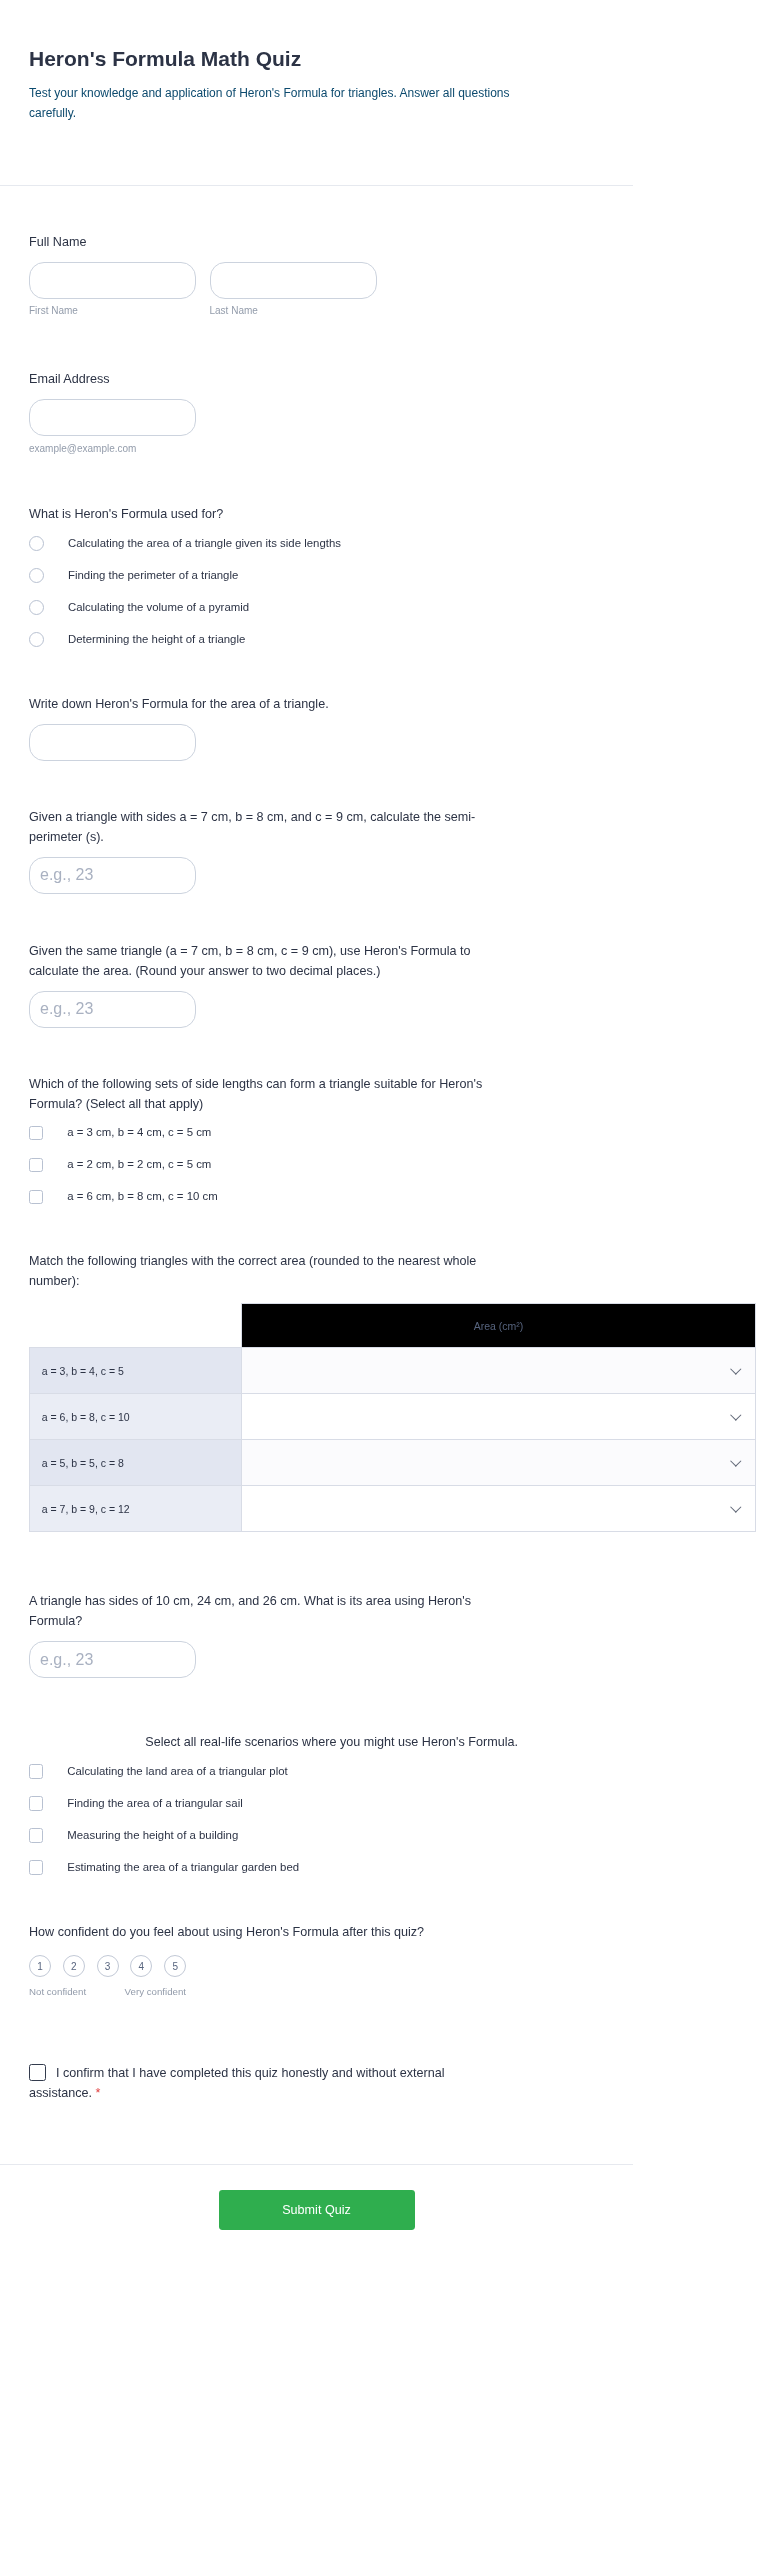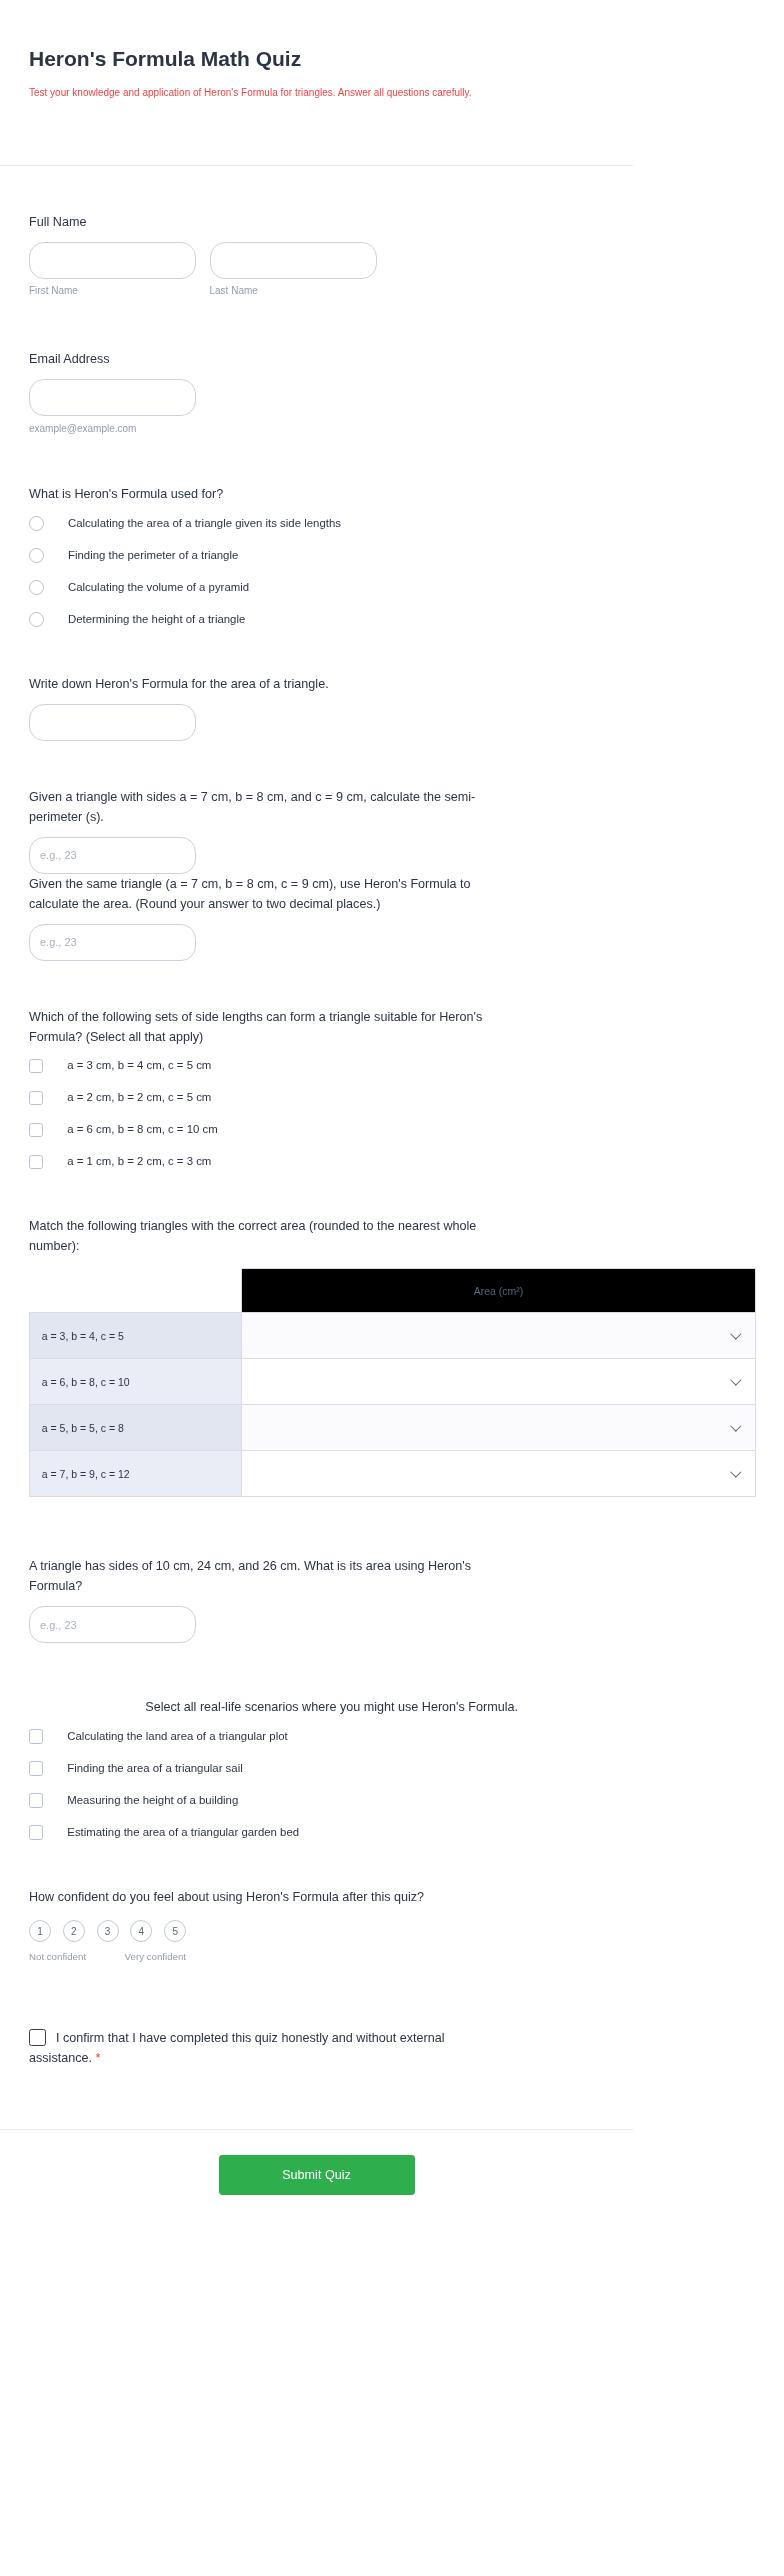--- a/index.html
+++ b/index.html
@@ -7,45 +7,45 @@
   body {
     font-family: "Liberation Sans", sans-serif;
     color: #2c3345;
     width: 784px;
   }
   .page { width: 633px; background: #fff; }
 
   
   .form-header { padding: 46px 29px 62px 29px; border-bottom: 0.8px solid #e6e9ef; }
   .form-title { font-size: 21px; line-height: 25px; font-weight: 700; color: #2c3345; }
-  .form-subtitle { margin-top: 11.8px; font-size: 10px; line-height: 20px; color: #ef4444; max-width: 489px; }
+  .form-subtitle { margin-top: 11.8px; font-size: 12px; line-height: 20px; color: #0c4a6e; max-width: 489px; }
 
   
   .form-body { padding: 0 29px; }
   .q { display: block; }
   .q-label { font-size: 12.6px; line-height: 20px; font-weight: 500; color: #2c3345; max-width: 489px; }
 
   .mt-q1 { margin-top: 46px; }
   .mt-q2 { margin-top: 52px; }
   .mt-q3 { margin-top: 49px; }
   .mt-q4 { margin-top: 47px; }
   .mt-q5 { margin-top: 46px; }
-  .mt-q6 { }
+  .mt-q6 { margin-top: 47px; }
   .mt-q7 { margin-top: 46px; }
   .mt-q8 { margin-top: 47px; }
   .mt-q9 { margin-top: 59px; }
   .mt-q10 { margin-top: 54px; text-align: right; }
   .mt-q11 { margin-top: 47px; }
   .mt-q12 { margin-top: 49px; }
   .mt-q13 { margin-top: 66px; }
 
   .text-input {
     display: block; width: 167px; height: 37px;
     border: 0.8px solid #ccd3de; border-radius: 15px; background: #fff;
-    padding: 0 10px; font-family: inherit; font-size: 11px; color: #2c3345;
+    padding: 0 10px; font-family: inherit; font-size: 16px; color: #2c3345;
     margin-top: 10px;
   }
   .text-input::placeholder { color: #a9b1c1; }
   .name-row { display: flex; gap: 13.5px; margin-top: 10px; }
   .name-col .text-input { margin-top: 0; }
   .sublabel { margin-top: 6.7px; font-size: 10px; line-height: 11.8px; color: #939cab; }
 
   .options { margin-top: 11.8px; }
   .option { display: flex; align-items: center; gap: 24px; margin-bottom: 17px; cursor: pointer; }
   .option:last-child { margin-bottom: 0; }
@@ -197,24 +197,20 @@
           <span class="option-text">a = 3 cm, b = 4 cm, c = 5 cm</span>
         </label>
         <label class="option">
           <span class="checkbox"></span>
           <span class="option-text">a = 2 cm, b = 2 cm, c = 5 cm</span>
         </label>
         <label class="option">
           <span class="checkbox"></span>
           <span class="option-text">a = 6 cm, b = 8 cm, c = 10 cm</span>
         </label>
-        <label class="option">
-          <span class="checkbox"></span>
-          <span class="option-text">a = 1 cm, b = 2 cm, c = 3 cm</span>
-        </label>
       </div>
     </section>
 
     <section class="q mt-q8">
       <div class="q-label">Match the following triangles with the correct area (rounded to the nearest whole number):</div>
       <table class="matrix">
         <thead>
           <tr>
             <th class="corner"></th>
             <th class="col-head">Area (cm²)</th>

